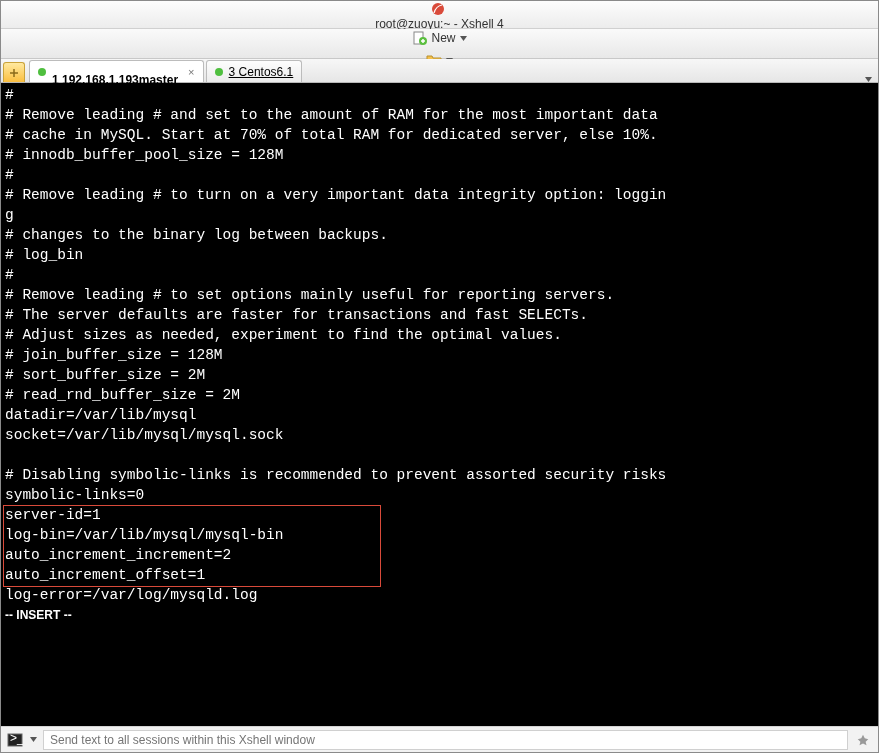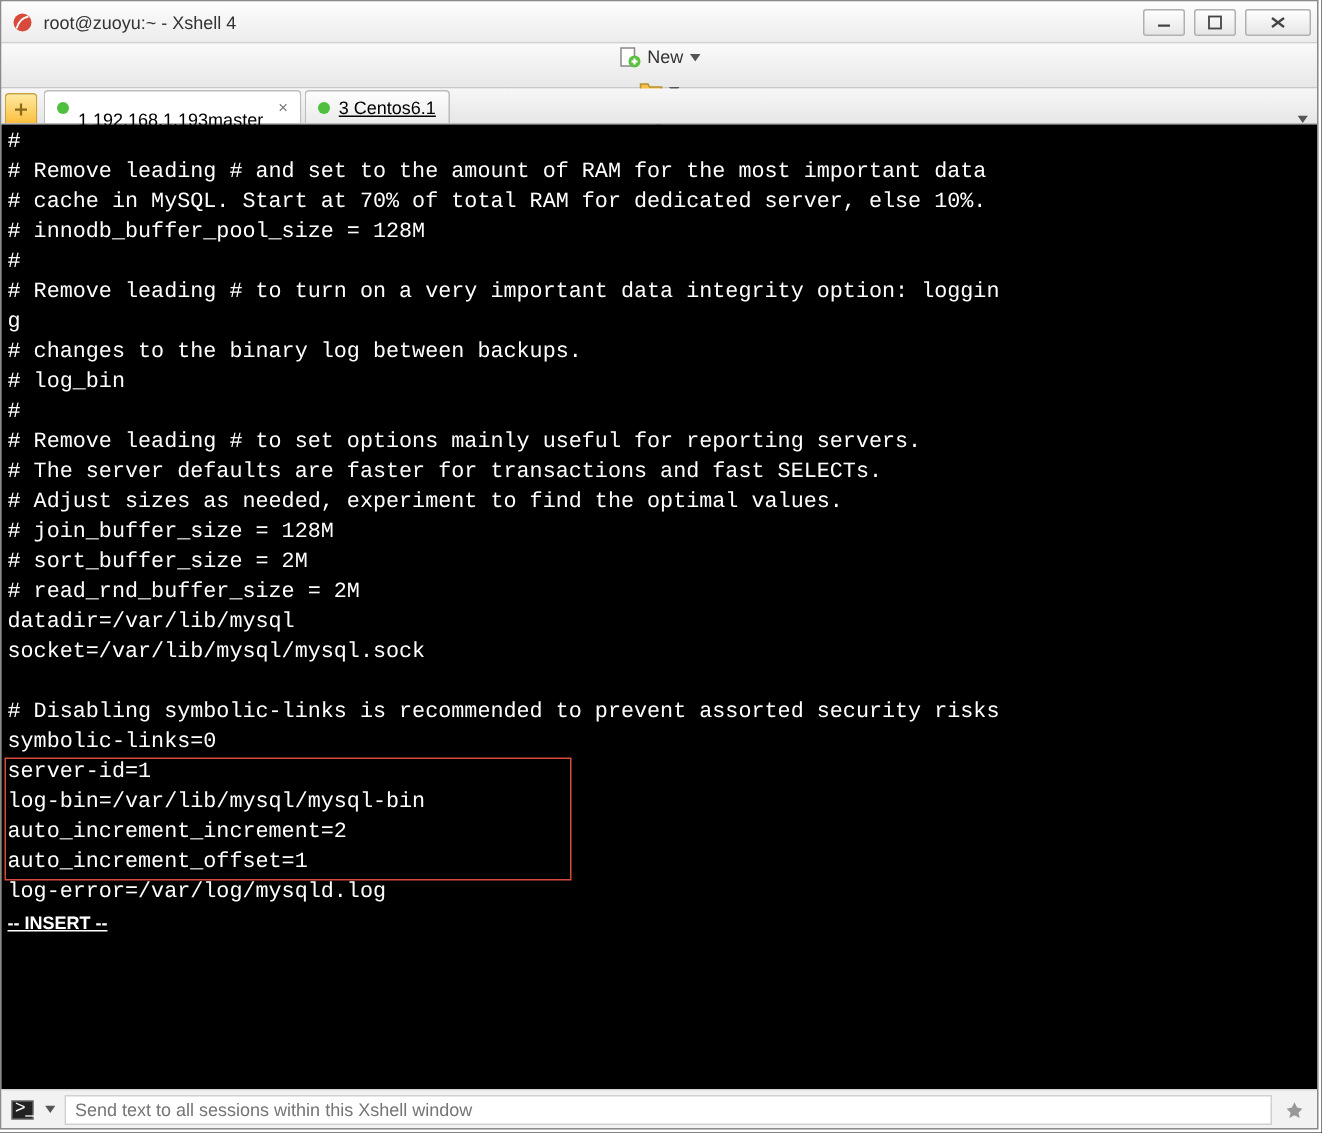--- a/index.html
+++ b/index.html
@@ -1,44 +1,44 @@
 <!DOCTYPE html>
 <html><head>
 <meta charset="utf-8">
 <style>
 * { margin:0; padding:0; box-sizing:border-box; font-family:"Segoe UI",Tahoma,sans-serif; font-size:12px; }
 body { background:#fff; width:881px; height:755px; overflow:hidden; position:relative; }
 .window { width:879px; height:753px; border:1px solid #8a8a8a; background:#f0f0f0; display:flex; flex-direction:column; }
-.titlebar { height:28px; background:linear-gradient(#fdfdfd,#ececec); display:flex; align-items:center; padding:0 4px; border-bottom:1px solid #d0d0d0; }
+.titlebar { height:28px; background:linear-gradient(#fdfdfd,#ececec); display:flex; align-items:center; padding:0 4px; border-bottom:1px solid #d0d0d0;flex-direction:column; }
 .titlebar .app-icon { width:16px; height:16px; margin:0 6px 0 2px; }
 .titlebar .title { flex:1; color:#333; font-size:12px; }
 .titlebar .win-btns { display:flex; gap:6px; }
 .titlebar .win-btn { width:28px; height:18px; border:1px solid #b0b0b0; border-radius:2px; background:linear-gradient(#fefefe,#e6e6e6); display:flex; align-items:center; justify-content:center; }
 .titlebar .win-btn.close { width:44px; }
 .menubar { height:24px; background:#f4f4f4; display:flex; align-items:center; padding:0 12px; gap:2px; border-bottom:1px solid #e0e0e0; }
 .menubar .menu-item { padding:3px 8px; color:#222; cursor:default; }
 .toolbar { height:30px; background:linear-gradient(#fafafa,#e8e8e8); display:flex; align-items:center; padding:0 6px; gap:4px; border-bottom:1px solid #c8c8c8;flex-direction:column; }
 .tb-btn { height:22px; padding:0 4px; display:inline-flex; align-items:center; gap:3px; border:1px solid transparent; border-radius:2px; }
 .tb-sep { width:1px; height:20px; background:#c4c4c4; margin:0 3px; }
 .tb-label { color:#333; }
 .icon16 { width:16px; height:16px; display:inline-block; }
 .dd-arrow { width:7px; height:5px; margin-left:1px; }
 .tabbar { height:24px; background:linear-gradient(#f7f7f7,#e6e6e6); display:flex; align-items:flex-end; padding-left:2px; border-bottom:1px solid #b8b8b8; }
 .tabbar .addtab { width:22px; height:20px; background:linear-gradient(#ffe9a0,#fbbf40); border:1px solid #caa33a; border-bottom:none; border-radius:3px 3px 0 0; display:flex; align-items:center; justify-content:center; margin-right:4px; }
 .tabbar .tab { height:22px; display:flex; align-items:center; padding:0 8px; gap:6px; border:1px solid #bcbcbc; border-bottom:none; background:linear-gradient(#fdfdfd,#ececec); border-radius:3px 3px 0 0; margin-right:2px; }
 .tabbar .tab.active { background:#fff; }
 .tabbar .tab .dot { width:8px; height:8px; border-radius:50%; }
 .tabbar .tab .dot.green { background:#4fbf3f; }
-.tabbar .tab.active .tab-label { font-weight:normal; text-decoration:underline;margin-top:16px; }
+.tabbar .tab.active .tab-label { font-weight:bold; text-decoration:underline;margin-top:16px; }
 .tabbar .tab .tab-label .num { text-decoration:underline; }
 .tabbar .tab .close-x { color:#777; margin-left:4px; font-size:11px; }
 .tabbar .right { margin-left:auto; padding:0 6px; display:flex; align-items:center; }
 .terminal { flex:1; background:#000; color:#fff; font-family:"Courier New",monospace; font-size:14.5px; line-height:20px; padding:2px 4px; overflow:hidden; white-space:pre; position:relative; }
 .terminal .highlight-box { position:absolute; border:1px solid #d94a3a; pointer-events:none; }
-.terminal b { font-weight:bold;text-decoration:underline; }
+.terminal b { font-weight:bold; }
 .inputbar { height:26px; background:#f2f2f2; display:flex; align-items:center; padding:0 6px; gap:6px; border-top:1px solid #d4d4d4; }
 .inputbar .term-icon { width:16px; height:16px; }
 .inputbar input { flex:1; border:1px solid #d0d0d0; height:20px; padding:0 6px; color:#a16207; background:#fff; }
 .inputbar .pin { width:18px; height:18px; display:flex; align-items:center; justify-content:center; }
 .statusbar { height:22px; background:linear-gradient(#f6f6f6,#e6e6e6); display:flex; align-items:center; padding:0 8px; font-size:11px; color:#444; border-top:1px solid #d0d0d0; }
 .statusbar .cell { padding:0 8px; border-right:1px solid #ccc; height:18px; display:flex; align-items:center; }
 .statusbar .cell:last-child { border-right:none; }
 .statusbar .spacer { flex:1; border-right:1px solid #ccc; height:18px; }
 </style>
 </head>

